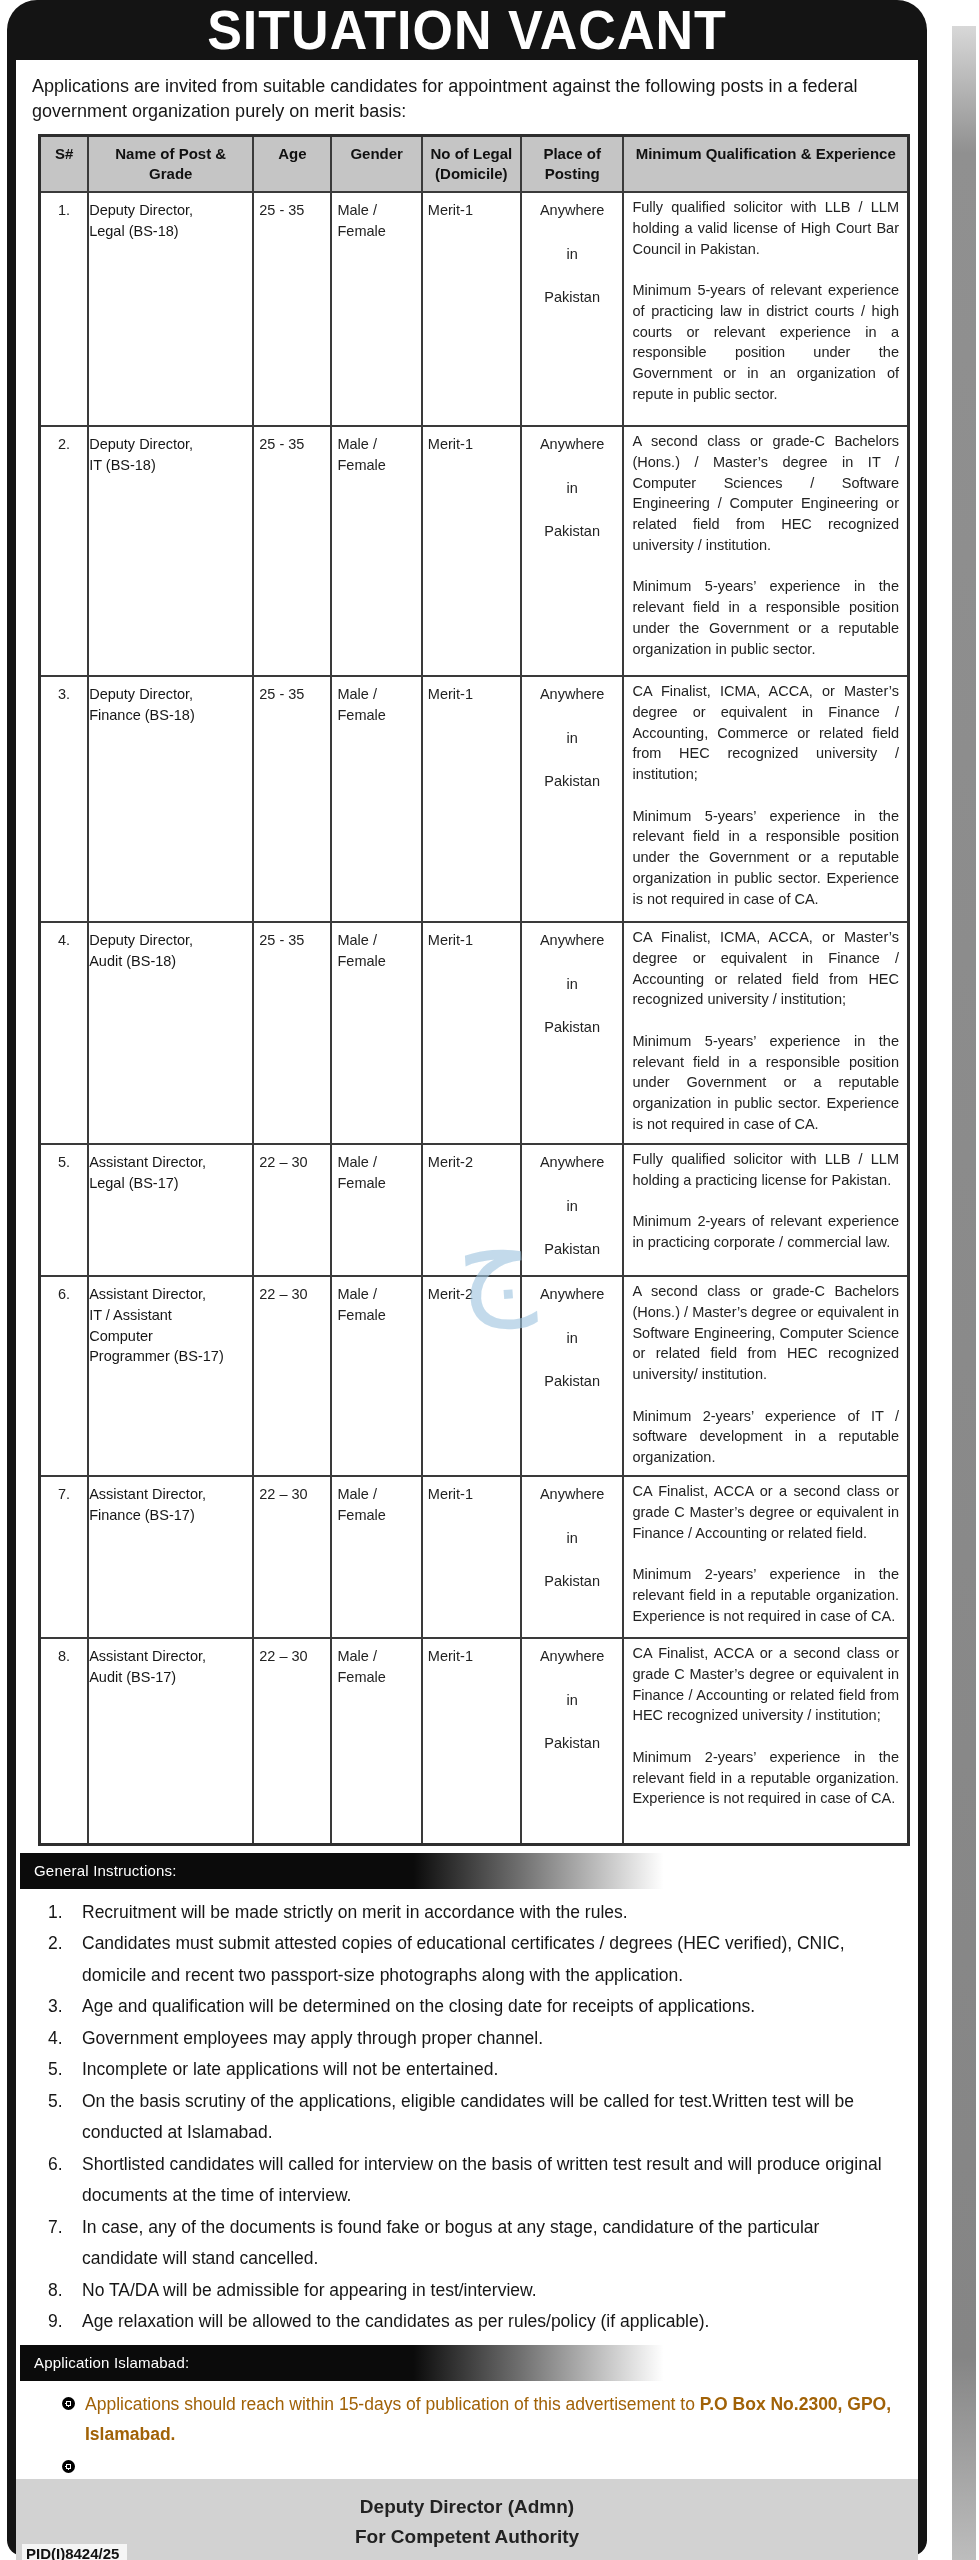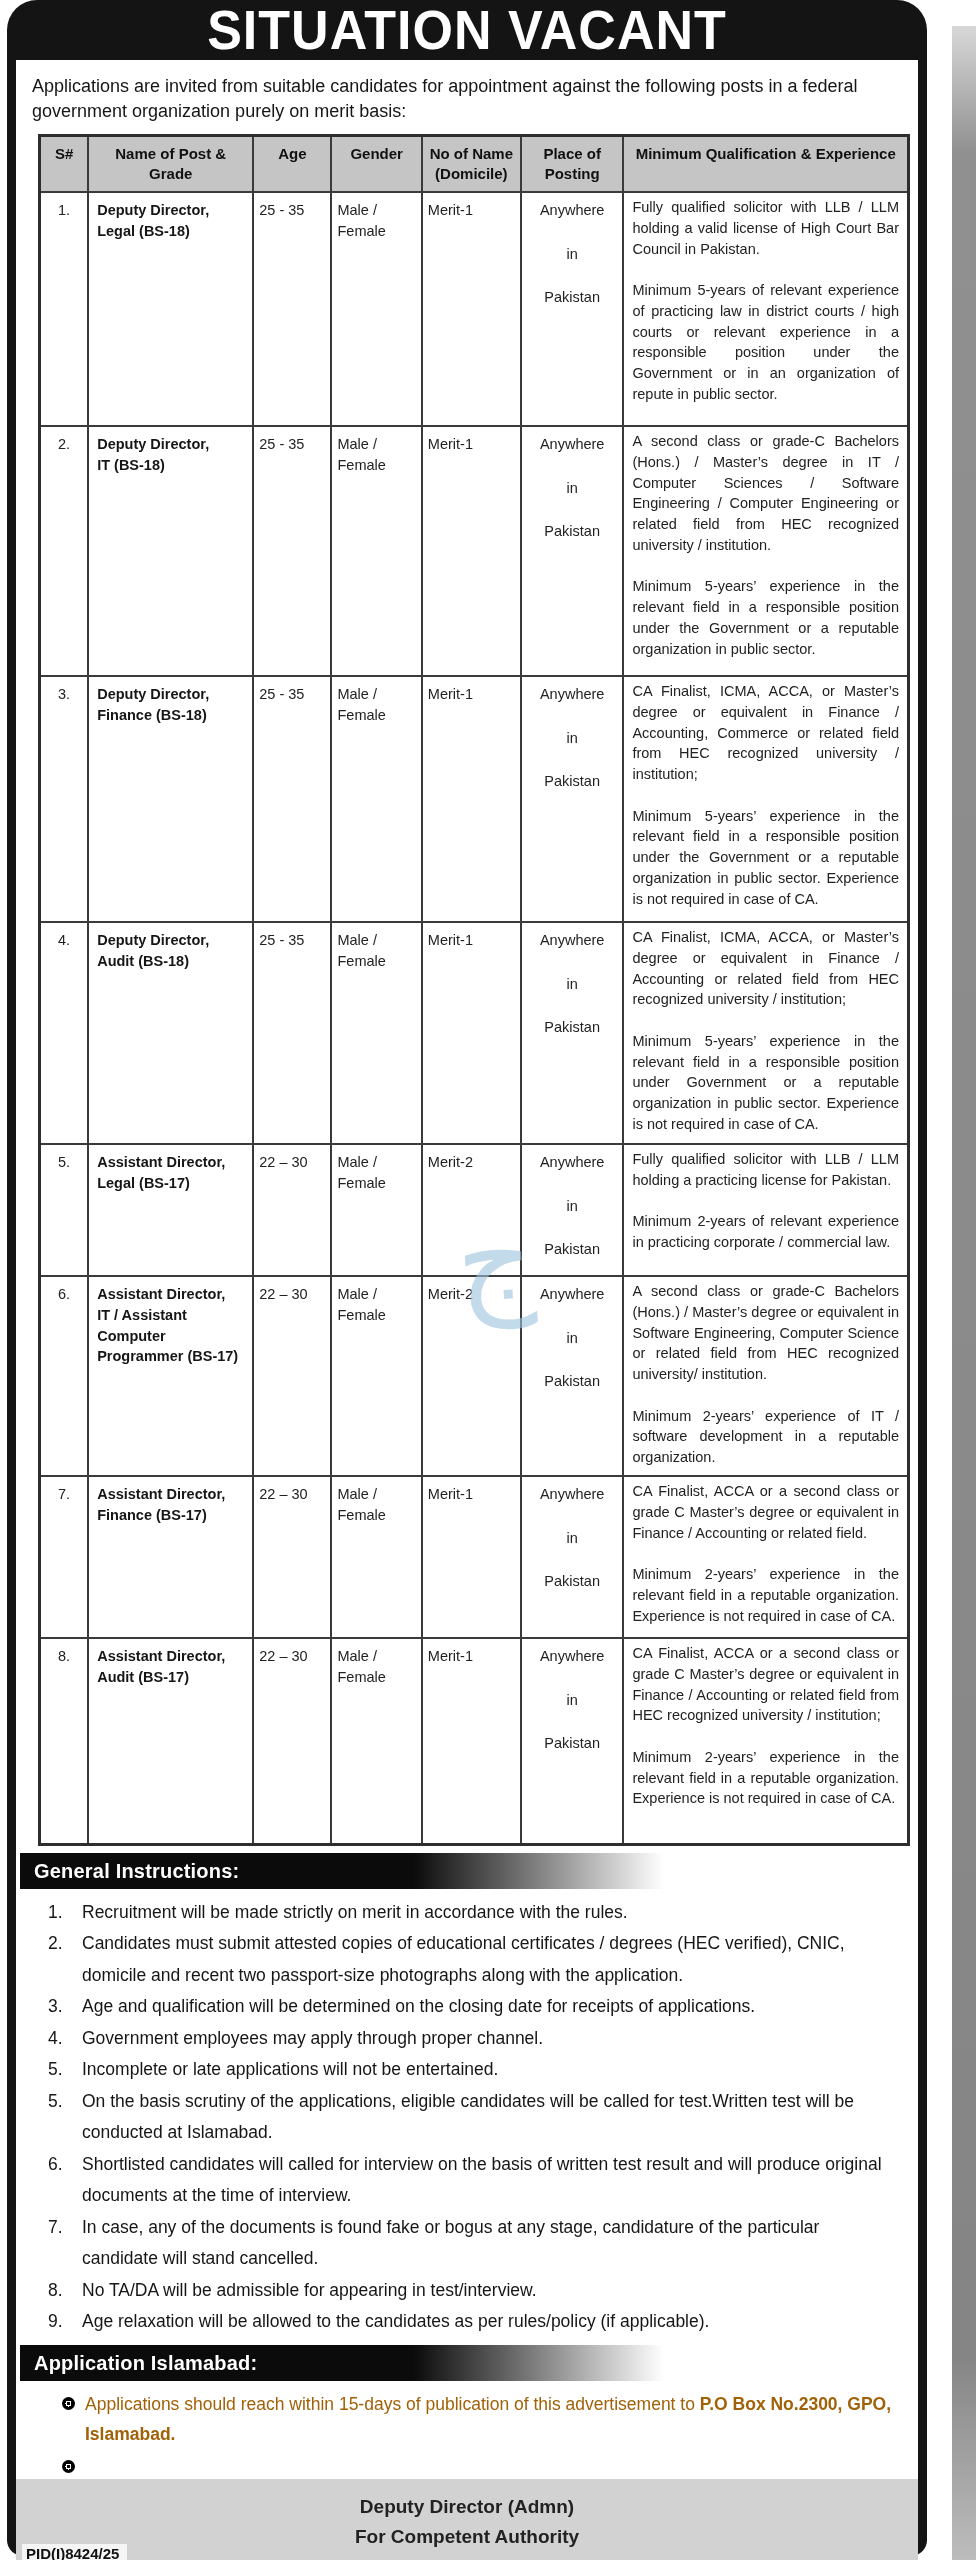--- a/index.html
+++ b/index.html
@@ -41,21 +41,21 @@
   }
   .vacancy-table th, .vacancy-table td {
     border: 2px solid #3a3a3a; vertical-align: top;
   }
   .vacancy-table th {
     background: #c5c5c5; font-size: 15px; font-weight: bold; text-align: center;
     padding: 7px 3px; line-height: 1.35; color: #111;
   }
   .vacancy-table td { font-size: 14.5px; line-height: 1.43; padding: 7px 5px; color: #222; }
   td.c-sno   { text-align: center; }
-  td.c-post  { font-weight: bold; white-space: pre-line; padding-left: 8px; color: #161616; }
+  td.c-post  { font-weight: normal; white-space: pre-line; padding-left: 0; color: #161616; }
   td.c-age, td.c-gender, td.c-merit { text-align: left; white-space: pre-line; }
   td.c-place { text-align: center; white-space: pre-line; line-height: 1.5; }
   td.c-qual  { text-align: justify; white-space: pre-line; padding: 4px 8px; }
   tr.hr  td, tr.hr  th { height: 56px; }
   tr.r1 td { height: 234px; }
   tr.r2 td { height: 250px; }
   tr.r3 td { height: 246px; }
   tr.r4 td { height: 222px; }
   tr.r5 td { height: 132px; }
   tr.r6 td { height: 200px; }
@@ -64,21 +64,21 @@
   .watermark {
     position: absolute; left: 440px; top: 1130px; font-family: "DejaVu Sans", sans-serif;
     font-size: 120px; color: #9cc3de; opacity: 0.6; pointer-events: none;
     transform: rotate(-4deg);
   }
   .bar {
     margin-top: 7px; height: 36px; line-height: 36px;
     background: linear-gradient(to right, #0b0b0b 0%, #0b0b0b 44%, #707070 56%, #ffffff 72%);
     padding-left: 14px;
   }
-  .bar span { color: #ffffff; font-weight: bold; font-size: 20px; letter-spacing: 0.2px; }
+  .bar span { color: #ffffff; font-weight: normal; font-size: 15px; letter-spacing: 0.2px; }
   .inst-list { margin: 8px 24px 2px 10px; }
   .inst-item { display: flex; font-size: 17.5px; line-height: 1.8; color: #161616; }
   .inst-num  { width: 52px; flex: 0 0 52px; padding-left: 18px; }
   .inst-text { flex: 1; }
   .bullets { margin: 8px 20px 6px 42px; }
   .bullet-item { display: flex; font-size: 17.5px; line-height: 1.75; color: #a16207; margin-bottom: 2px; }
   .bullet-icon {
     flex: 0 0 13px; width: 13px; height: 13px; border-radius: 50%; margin: 8px 10px 0 0;
     background: radial-gradient(circle at center, #000 0 1.5px, #fff 1.5px 3px, #000 3px 6.5px);
   }
@@ -116,21 +116,21 @@
           <col style="width:11.4%">
           <col style="width:11.8%">
           <col style="width:32.8%">
       </colgroup>
       <thead>
         <tr class="hr">
           <th>S#</th>
           <th>Name of Post &amp; Grade</th>
           <th>Age</th>
           <th>Gender</th>
-          <th>No of Name (Domicile)</th>
+          <th>No of Legal (Domicile)</th>
           <th>Place of Posting</th>
           <th>Minimum Qualification &amp; Experience</th>
         </tr>
       </thead>
       <tbody>
         <tr class="r1">
           <td class="c-sno">1.</td>
           <td class="c-post">Deputy Director,
 Legal (BS-18)</td>
           <td class="c-age">25 - 35</td>

